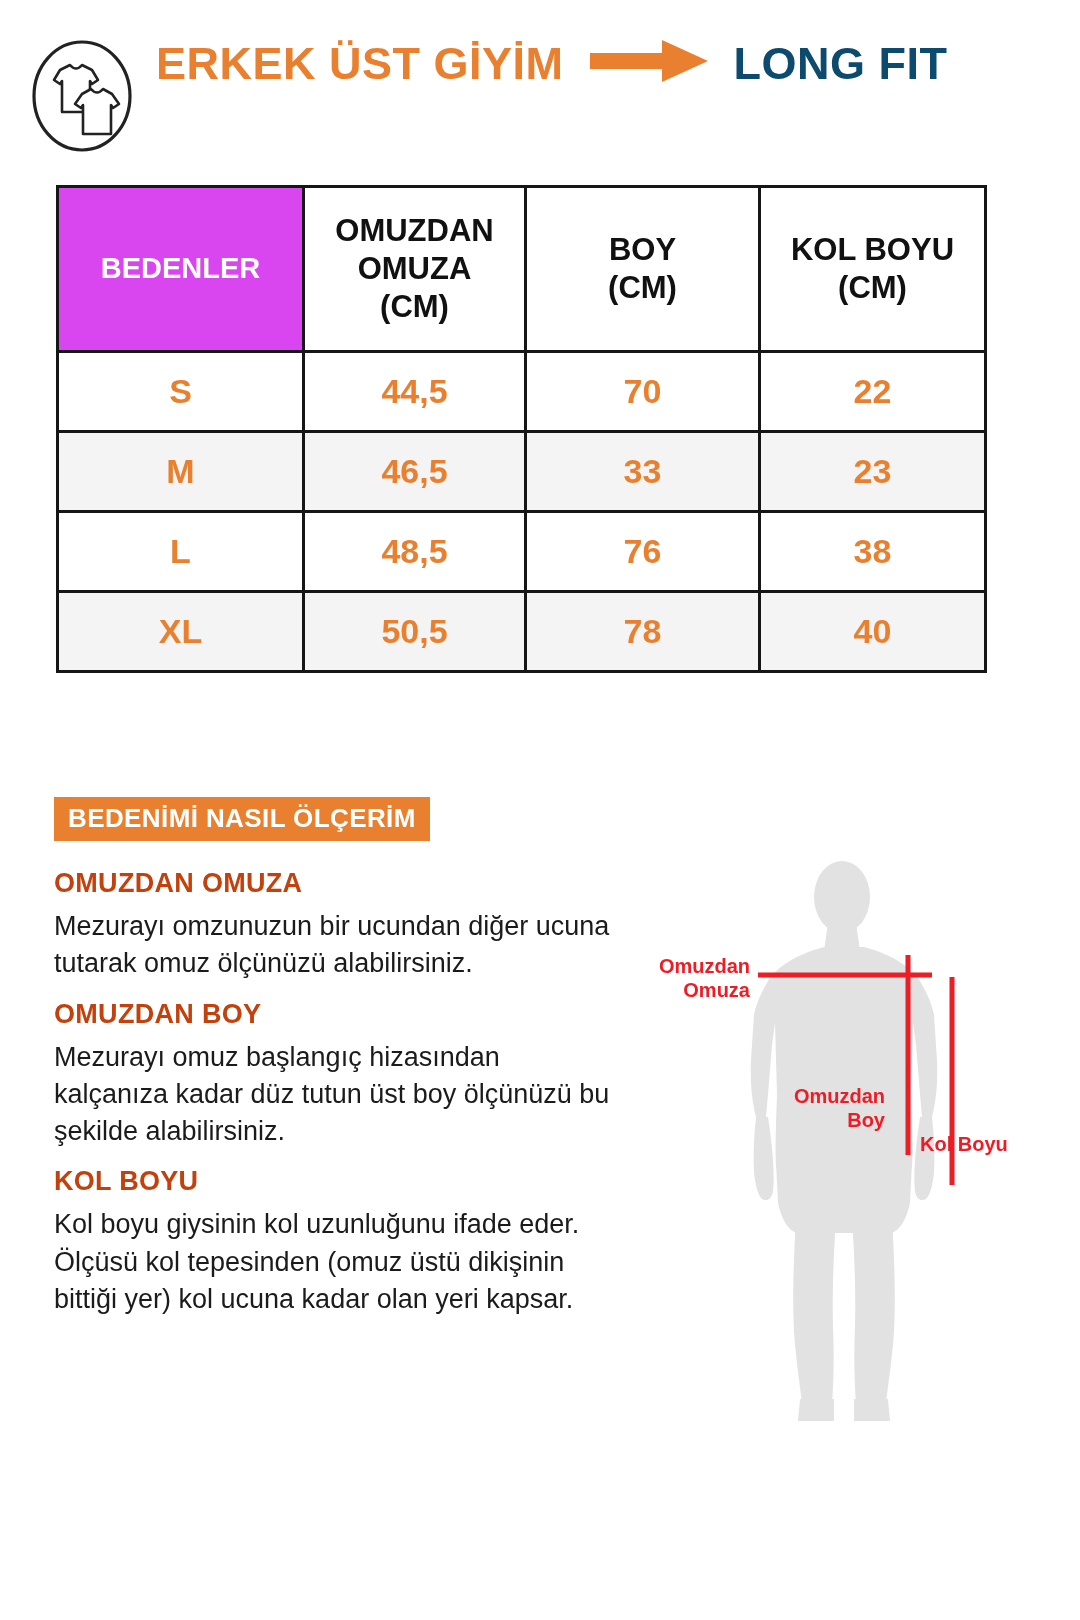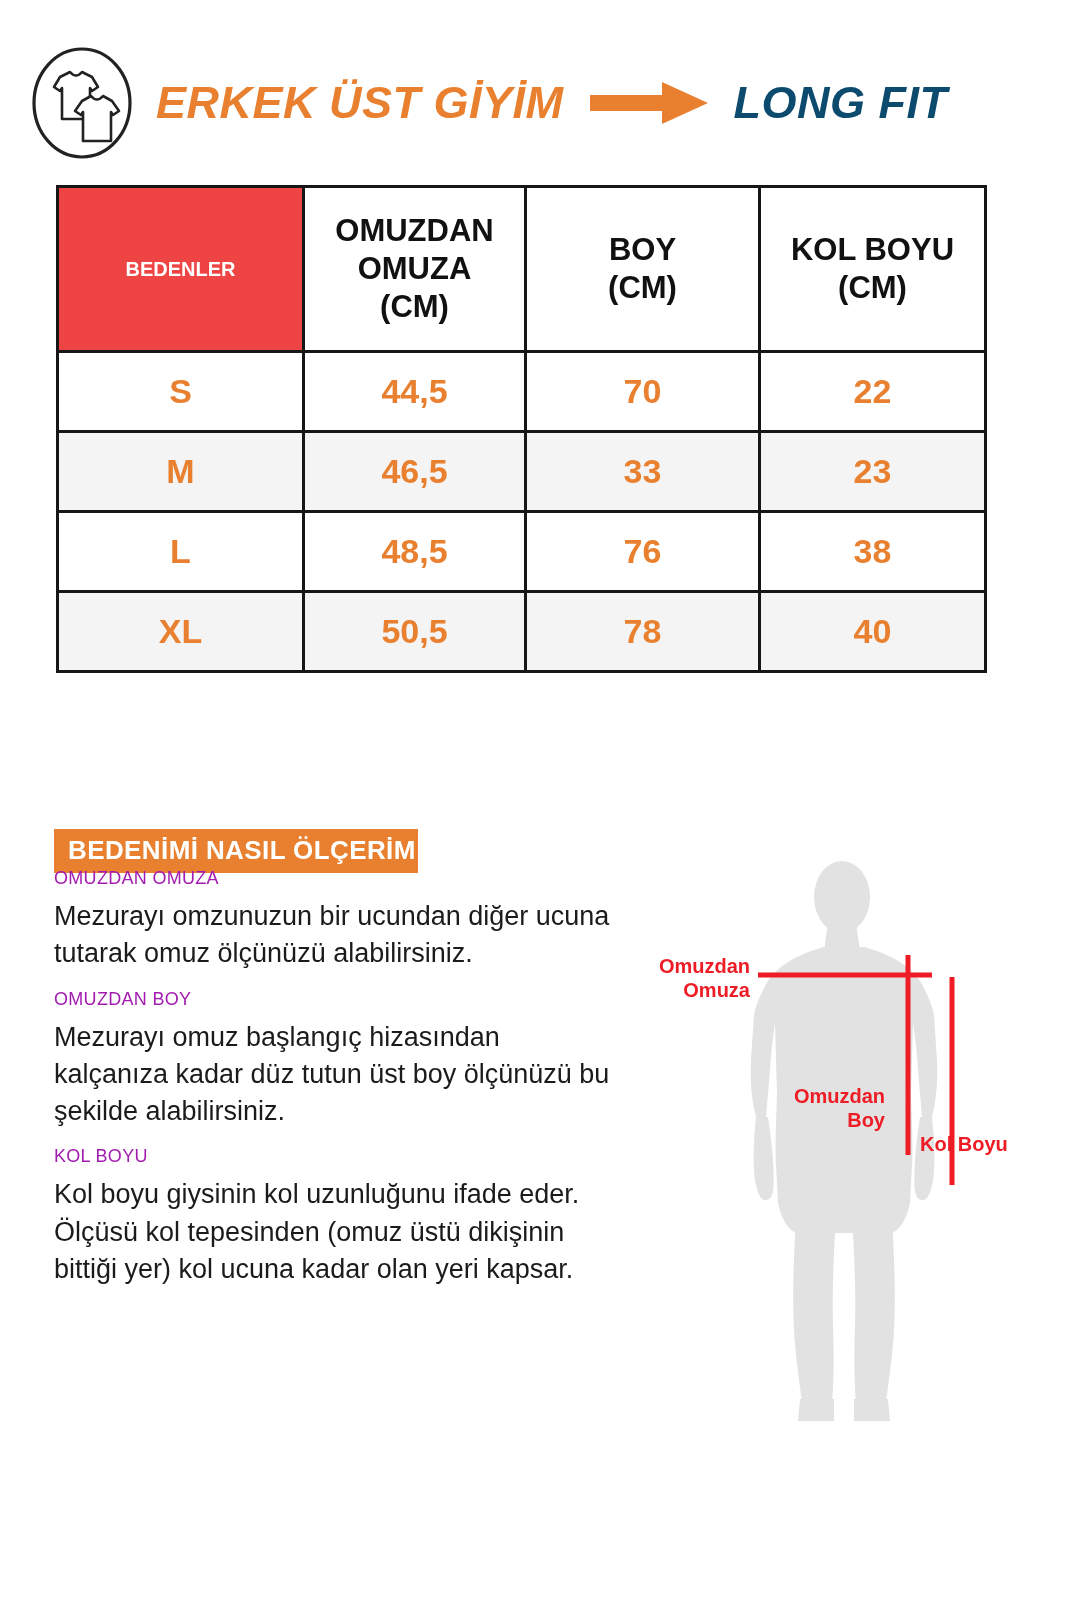--- a/index.html
+++ b/index.html
@@ -16,22 +16,21 @@
   }
 
   
   .header {
     position: absolute;
     left: 0;
     top: 38px;
     width: 854px;
     height: 130px;
     display: flex;
-    align-items: center;
-    font-style: italic;
+    align-items: flex-start;
   }
   .tshirt-badge {
     margin-left: 30px;
     width: 104px;
     height: 116px;
     flex: none;
     position: relative;
   }
   .header-title {
     margin-left: 22px;
@@ -72,23 +71,23 @@
     padding: 0;
   }
   .size-table thead th {
     height: 162px;
     font-size: 31px;
     font-weight: bold;
     color: #111111;
     line-height: 1.22;
   }
   .size-table thead th.sizes-head {
-    background: #ef4444;
+    background: #d946ef;
     color: #ffffff;
-    font-size: 20px;
+    font-size: 29px;
   }
   .size-table tbody td {
     height: 77px;
     font-size: 34px;
     font-weight: bold;
     color: #E8802F;
   }
   .size-table tbody tr.alt td {
     background: #F4F4F4;
   }
@@ -100,35 +99,34 @@
   
   .howto-banner {
     position: absolute;
     left: 54px;
     top: 797px;
     background: #E8802F;
     color: #ffffff;
     font-size: 26px;
     font-weight: bold;
     letter-spacing: 0.4px;
-    padding: 8px 2px 10px 14px;
+    padding: 8px 14px 10px 14px;
     line-height: 1;
-    margin-top: 32px;
   }
   .howto-body {
     position: absolute;
     left: 54px;
     top: 868px;
     width: 560px;
   }
   .howto-block { margin-bottom: 16px; }
   .howto-heading {
-    color: #a21caf;
-    font-size: 18px;
-    font-weight: normal;
+    color: #c2410c;
+    font-size: 27px;
+    font-weight: bold;
     letter-spacing: 0.3px;
     margin-bottom: 9px;
   }
   .howto-text {
     color: #1b1b1b;
     font-size: 27px;
     line-height: 1.38;
   }
 
   

